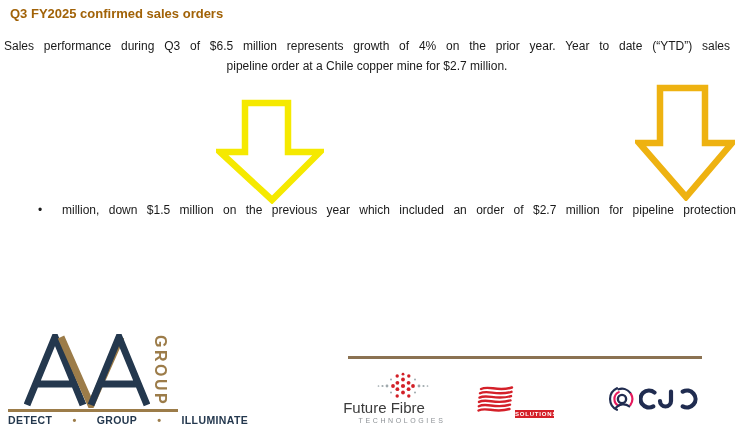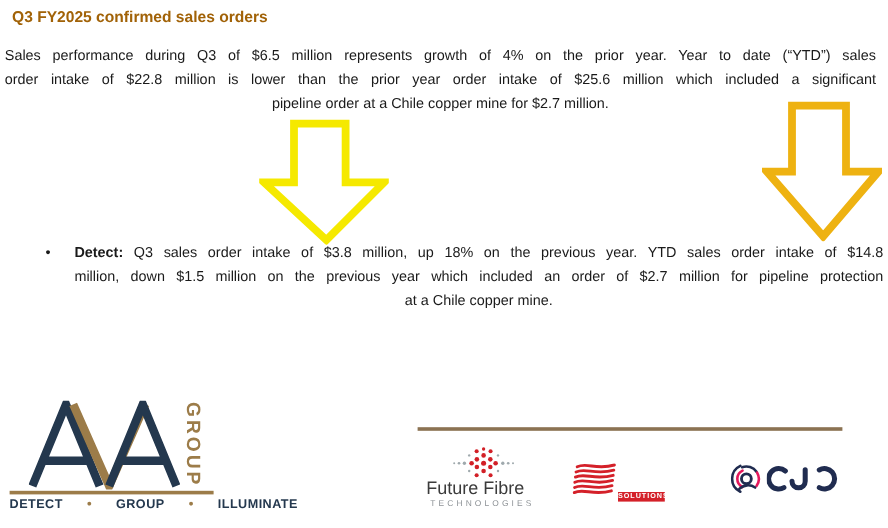--- a/index.html
+++ b/index.html
@@ -23,57 +23,52 @@
   
   .ava-group-vert{left:151px;top:335px;height:73px;writing-mode:vertical-rl;
       font-size:16px;font-weight:bold;letter-spacing:2.5px;color:#9c7c49;}
   .ava-rule{left:8px;top:409px;width:170px;height:3px;background:#9c7c49;}
   .ava-tagline{left:8px;top:414px;width:172px;display:flex;justify-content:space-between;
       align-items:center;font-size:10.5px;font-weight:bold;color:#24384e;letter-spacing:0.4px;gap:20px;}
   .ava-tagline .dot{color:#9c7c49;font-size:11px;}
 
   
   .partner-rule{left:348px;top:356px;width:354px;height:2.5px;background:#8b7252;}
-  .fft-name{left:337px;top:399px;width:118px;text-align:center;font-size:15px;color:#3b3b3b;}
+  .fft-name{left:325px;top:399px;width:118px;text-align:center;font-size:15px;color:#3b3b3b;}
   .fft-tech{left:343px;top:417px;width:118px;text-align:center;font-size:7px;
       letter-spacing:2.6px;color:#8d9296;}
   .bqt-text{left:512px;top:381px;font-size:33px;font-weight:bold;letter-spacing:-1px;
       color:#141414;font-family:"DejaVu Sans", sans-serif;}
   .bqt-solutions{left:515px;top:410px;width:39px;height:8px;background:#d42029;color:#fff;
       font-size:6px;font-weight:bold;letter-spacing:0.8px;text-align:center;line-height:8px;}
 </style>
 </head>
 <body>
 
 <div class="canvas">
 
   <div class="abs heading">Q3 FY2025 confirmed sales orders</div>
 
   <div class="abs para">
     <div class="jline">Sales performance during Q3 of $6.5 million represents growth of 4% on the prior year. Year to date (“YTD”) sales</div>
-    <div class="jline">order intake of $22.8 million is lower than the prior year order intake of $25.6 million which included a significant</div>
     <div class="jline-last">pipeline order at a Chile copper mine for $2.7 million.</div>
   </div>
 
   <svg class="abs arrow-svg" style="left:216px;top:99px;" width="108" height="105" viewBox="0 0 108 105">
     <polygon points="29,4 72,4 72,53 104,53 56,101 4,53 29,53" stroke="#f5e900"></polygon>
   </svg>
 
   <svg class="abs arrow-svg" style="left:635px;top:84px;" width="100" height="117" viewBox="0 0 100 117">
     <polygon points="25,4 70,4 70,59 97,59 51,113 4,59 25,59" stroke="#eeb211"></polygon>
   </svg>
 
   <div class="abs bullet-wrap">
     <span class="bullet-marker">•</span>
     <div class="bullet-text">
-      <div class="jline">
-        <span class="b">Detect:</span><span> Q3 sales order intake of $3.8 million, up 18% on the previous year.  YTD sales order intake of $14.8</span>
-      </div>
       <div class="jline">million, down $1.5 million on the previous year which included an order of $2.7 million for pipeline protection</div>
-      <div class="jline-last">at a Chile copper mine.</div>
     </div>
   </div>
 
   <svg class="abs" style="left:24px;top:334px;" width="126" height="74" viewBox="0 0 126 74">
     <title>AVA</title>
     <g fill="none" stroke-width="7">
       <path d="M3,71 L31,3 L59,71 M12.5,50 L49.5,50" stroke="#24384e"></path>
       <path d="M37,3 L67,71 L97,3" stroke="#9c7c49"></path>
       <path d="M67,71 L95,3 L123,71 M76.5,50 L113.5,50" stroke="#24384e"></path>
     </g>

